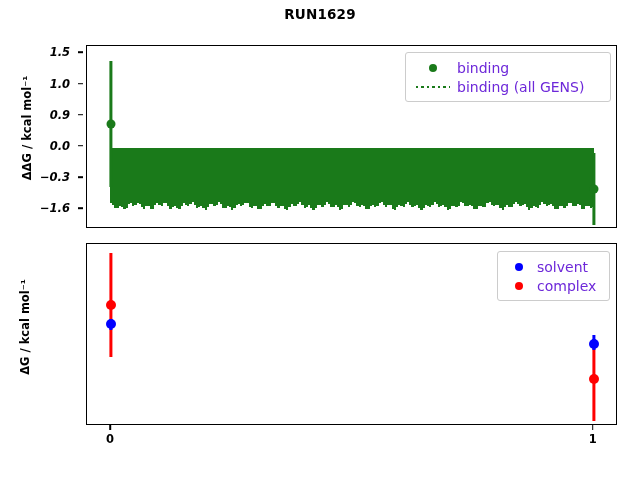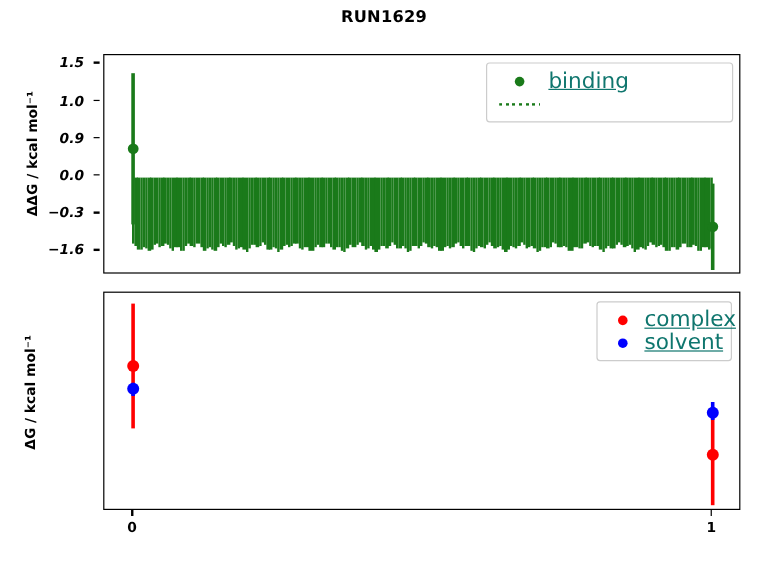--- a/index.html
+++ b/index.html
@@ -200,25 +200,24 @@
   }
   .legend-dotted {
     width: 34px;
     height: 2px;
     display: block;
     background-image: repeating-linear-gradient(
       to right, #1a7a1a 0px, #1a7a1a 2.5px, rgba(0,0,0,0) 2.5px, rgba(0,0,0,0) 5.5px
     );
   }
   .legend-text {
-    font-size: 18px;
-    color: #0f766e;
+    font-size: 14px;
+    color: #6d28d9;
     white-space: nowrap;
     padding-left: 4px;
-    text-decoration: underline;
   }
 </style>
 </head>
 <body>
 
 <div id="figure">
 
   <div id="fig-title">RUN1629</div>
 
   <div class="ytick-col" id="ytick-col-top">
@@ -471,20 +470,21 @@
     <div class="legend-row">
       <span class="legend-key">
         <span class="legend-dot" style="background:#1a7a1a"></span>
       </span>
       <span class="legend-text">binding</span>
     </div>
     <div class="legend-row">
       <span class="legend-key">
         <span class="legend-dotted"></span>
       </span>
+      <span class="legend-text">binding (all GENS)</span>
     </div>
   </div>
 
   <div class="ylabel" id="ylabel-bottom">ΔG / kcal mol⁻¹</div>
 
   <div class="axes" id="axes-bottom">
     <div class="plot-area" id="plot-bottom">
         <div class="errbar" style="left: 24.1364px; top: 9.26347px; height: 103.533px; background: rgb(255, 0, 0);"></div>
         <div class="errbar" style="left: 506.864px; top: 94.8144px; height: 81.7365px; background: rgb(255, 0, 0);"></div>
         <div class="errbar" style="left: 24.1364px; top: 74.6527px; height: 10.8982px; background: rgb(0, 0, 255);"></div>
@@ -492,29 +492,29 @@
         <div class="marker" style="left: 24.1364px; top: 61.0299px; width: 10px; height: 10px; background: rgb(255, 0, 0);"></div>
         <div class="marker" style="left: 506.864px; top: 135.138px; width: 10px; height: 10px; background: rgb(255, 0, 0);"></div>
         <div class="marker" style="left: 24.1364px; top: 80.1018px; width: 10px; height: 10px; background: rgb(0, 0, 255);"></div>
         <div class="marker" style="left: 506.864px; top: 100.263px; width: 10px; height: 10px; background: rgb(0, 0, 255);"></div>
       </div>
   </div>
 
   <div class="legend" id="legend-bottom">
     <div class="legend-row">
       <span class="legend-key">
+        <span class="legend-dot" style="background:#0000ff"></span>
+      </span>
+      <span class="legend-text">solvent</span>
+    </div>
+    <div class="legend-row">
+      <span class="legend-key">
         <span class="legend-dot" style="background:#ff0000"></span>
       </span>
       <span class="legend-text">complex</span>
-    </div>
-    <div class="legend-row">
-      <span class="legend-key">
-        <span class="legend-dot" style="background:#0000ff"></span>
-      </span>
-      <span class="legend-text">solvent</span>
     </div>
   </div>
 
   <div id="xtick-row">
       <div class="xtick-mark" style="left: 24.1364px;"></div>
       <div class="xtick-label" style="left: 24.1364px;">0</div>
       <div class="xtick-mark" style="left: 506.864px;"></div>
       <div class="xtick-label" style="left: 506.864px;">1</div>
     </div>
 

